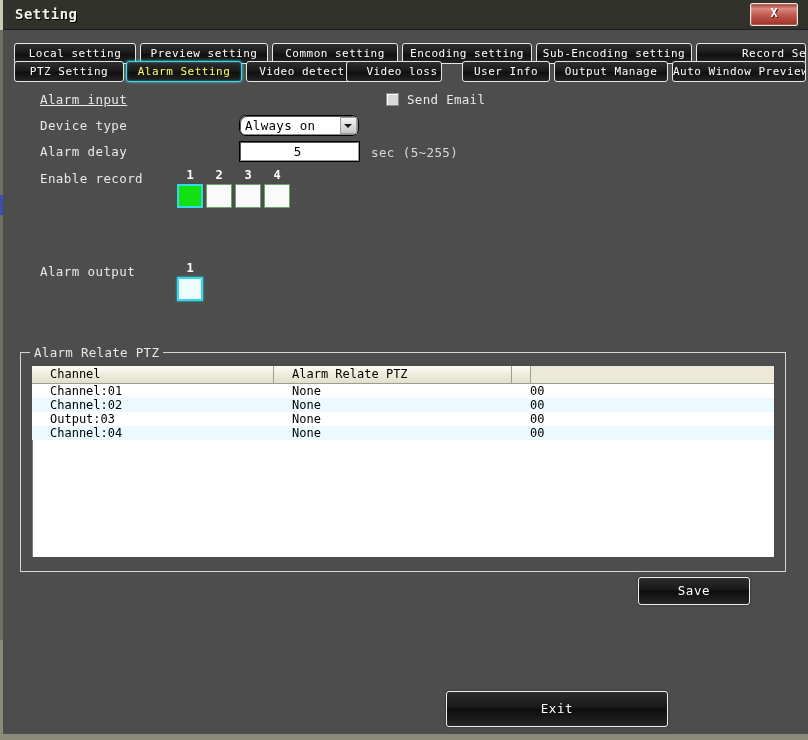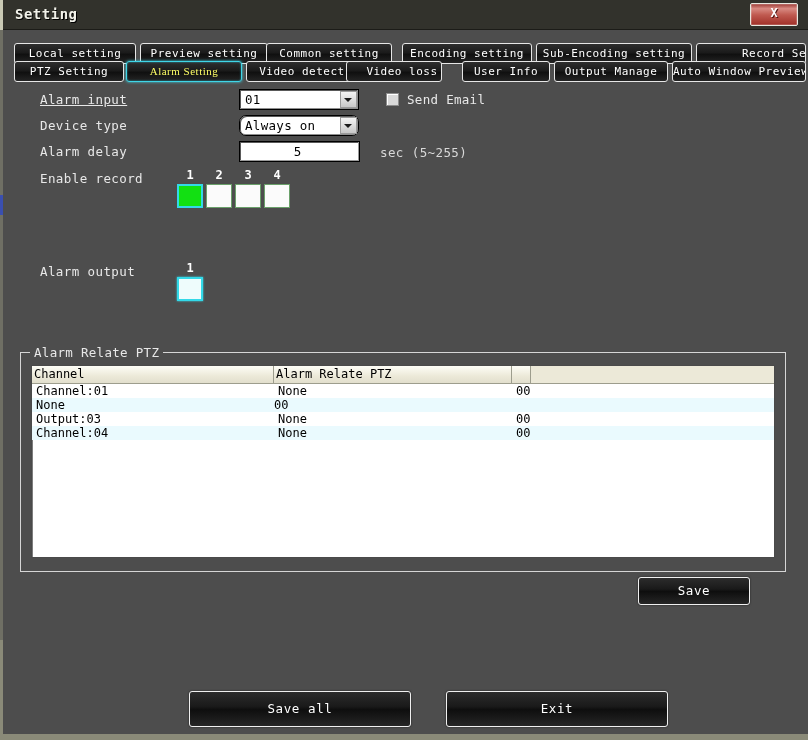--- a/index.html
+++ b/index.html
@@ -72,21 +72,20 @@
     text-align: center;
     white-space: nowrap;
     letter-spacing: 0.5px;
     cursor: pointer;
     overflow: hidden;
   }
   .tab.active {
     border-color: #3fd6e8;
     color: #ffff66;
     box-shadow: 0 0 3px #3fd6e8, inset 0 0 2px #2aa8bb;
-    font-family: Liberation Serif, serif;
   }
 
   
   .form-label {
     position: absolute;
     color: #e8e8e8;
     font-size: 12.5px;
     white-space: nowrap;
     letter-spacing: 0.4px;
   }
@@ -197,36 +196,36 @@
     overflow: hidden;
   }
   #table-header {
     display: flex; height: 17px;
     background: #ece9d8;
     border-bottom: 1px solid #9d9d8d;
   }
   #table-header .th {
     position: relative;
     font-size: 12px; color: #000;
-    padding-left: 2px; line-height: 16px;
+    padding-left: 18px; line-height: 16px;
     box-sizing: border-box;
     border-right: 1px solid #9d9d8d;
     background: linear-gradient(to bottom, #fdfdf6 0%, #ece9d8 60%, #e2dfcd 100%);
     white-space: nowrap;
     overflow: hidden;
     cursor: pointer;
   }
   .tr {
     display: flex; height: 14px;
   }
   .tr.odd  { background: #ffffff; }
   .tr.even { background: #eafafe; }
   .tr .td {
     font-size: 12px; color: #000;
-    padding-left: 4px; line-height: 14px;
+    padding-left: 18px; line-height: 14px;
     box-sizing: border-box;
     white-space: nowrap; overflow: hidden;
   }
 
   
   .btn {
     position: absolute;
     background: linear-gradient(to bottom, #2c2c2c 0%, #1a1a1a 42%, #0e0e0e 52%, #262626 100%);
     border: 1px solid #f0f0f0;
     border-radius: 3px;
@@ -257,52 +256,48 @@
   <div id="titlebar">
     <div id="title-text">Setting</div>
     <div id="close-button">
       <span id="close-x">X</span>
     </div>
   </div>
 
   <div class="tabstrip" id="tabstrip-1">
       <div class="tab" style="left: 0px; width: 122px;">Local setting</div>
       <div class="tab" style="left: 126px; width: 128px;">Preview setting</div>
-      <div class="tab" style="left: 252px; width: 126px;">Common setting</div>
+      <div class="tab" style="left: 258px; width: 126px;">Common setting</div>
       <div class="tab" style="left: 388px; width: 130px;">Encoding setting</div>
       <div class="tab" style="left: 522px; width: 156px;">Sub-Encoding setting</div>
       <div class="tab" style="left: 682px; width: 110px; padding-left: 45px;">Record Setting</div>
     </div>
   <div class="tabstrip" id="tabstrip-2">
       <div class="tab" style="left: 0px; width: 110px;">PTZ Setting</div>
       <div class="tab active" style="left: 112px; width: 116px;">Alarm Setting</div>
       <div class="tab" style="left: 232px; width: 112px;">Video detect</div>
       <div class="tab" style="left: 332px; width: 96px; padding-left: 16px;">Video loss</div>
       <div class="tab" style="left: 448px; width: 88px;">User Info</div>
       <div class="tab" style="left: 540px; width: 114px;">Output Manage</div>
       <div class="tab" style="left: 658px; width: 134px;">Auto Window Preview</div>
     </div>
 
   <div class="form-label" style="left:40px; top:92px;text-decoration:underline;">Alarm input</div>
-  <div class="combo" style="left:239px; top:89px; width:120px;">
-    <span class="combo-text">01</span>
-    <span class="combo-btn"></span>
-  </div>
 
   <div class="form-label" style="left:40px; top:118px;">Device type</div>
   <div class="combo" style="left:239px; top:115px; width:120px;border-radius:7px;">
     <span class="combo-text">Always on</span>
     <span class="combo-btn"></span>
   </div>
 
   <div class="form-label" style="left:40px; top:144px;">Alarm delay</div>
   <div class="textbox" style="left:239px; top:141px; width:121px;">
     <span class="tb-val">5</span>
   </div>
-  <div class="suffix-label" style="left:380px; top:145px;">sec (5~255)</div>
+  <div class="suffix-label" style="left:371px; top:145px;">sec (5~255)</div>
 
   <div id="send-email-row">
     <span id="send-email-box"></span>
     <span id="send-email-label">Send Email</span>
   </div>
 
   <div class="form-label" style="left:40px; top:171px;">Enable record</div>
   <div id="enable-record-boxes">
       <div class="ch-num" style="left: 183px; top: 168px;">1</div>
       <div class="ch-box on" style="left: 177px; top: 184px;"></div>
@@ -330,37 +325,37 @@
         <div class="th" style="width: 19px;"></div>
       </div>
     <div id="table-body">
         <div class="tr odd">
           <div class="td" style="width: 242px;">Channel:01</div>
           <div class="td" style="width: 238px;">None</div>
           <div class="td" style="width: 243px;">00</div>
           <div class="td" style="width: 19px;"></div>
         </div>
         <div class="tr even">
+          <div class="td" style="width: 242px;">Channel:02</div>
           <div class="td" style="width: 238px;">None</div>
           <div class="td" style="width: 243px;">00</div>
           <div class="td" style="width: 19px;"></div>
         </div>
         <div class="tr odd">
           <div class="td" style="width: 242px;">Output:03</div>
           <div class="td" style="width: 238px;">None</div>
           <div class="td" style="width: 243px;">00</div>
           <div class="td" style="width: 19px;"></div>
         </div>
         <div class="tr even">
           <div class="td" style="width: 242px;">Channel:04</div>
           <div class="td" style="width: 238px;">None</div>
           <div class="td" style="width: 243px;">00</div>
           <div class="td" style="width: 19px;"></div>
         </div>
       </div>
   </div>
 
   <div class="btn" id="save-button">Save</div>
-  <div class="btn" id="save-all-button">Save all</div>
   <div class="btn" id="exit-button">Exit</div>
 
   <div id="bottom-strip"></div>
 </div>
 
 </body></html>

